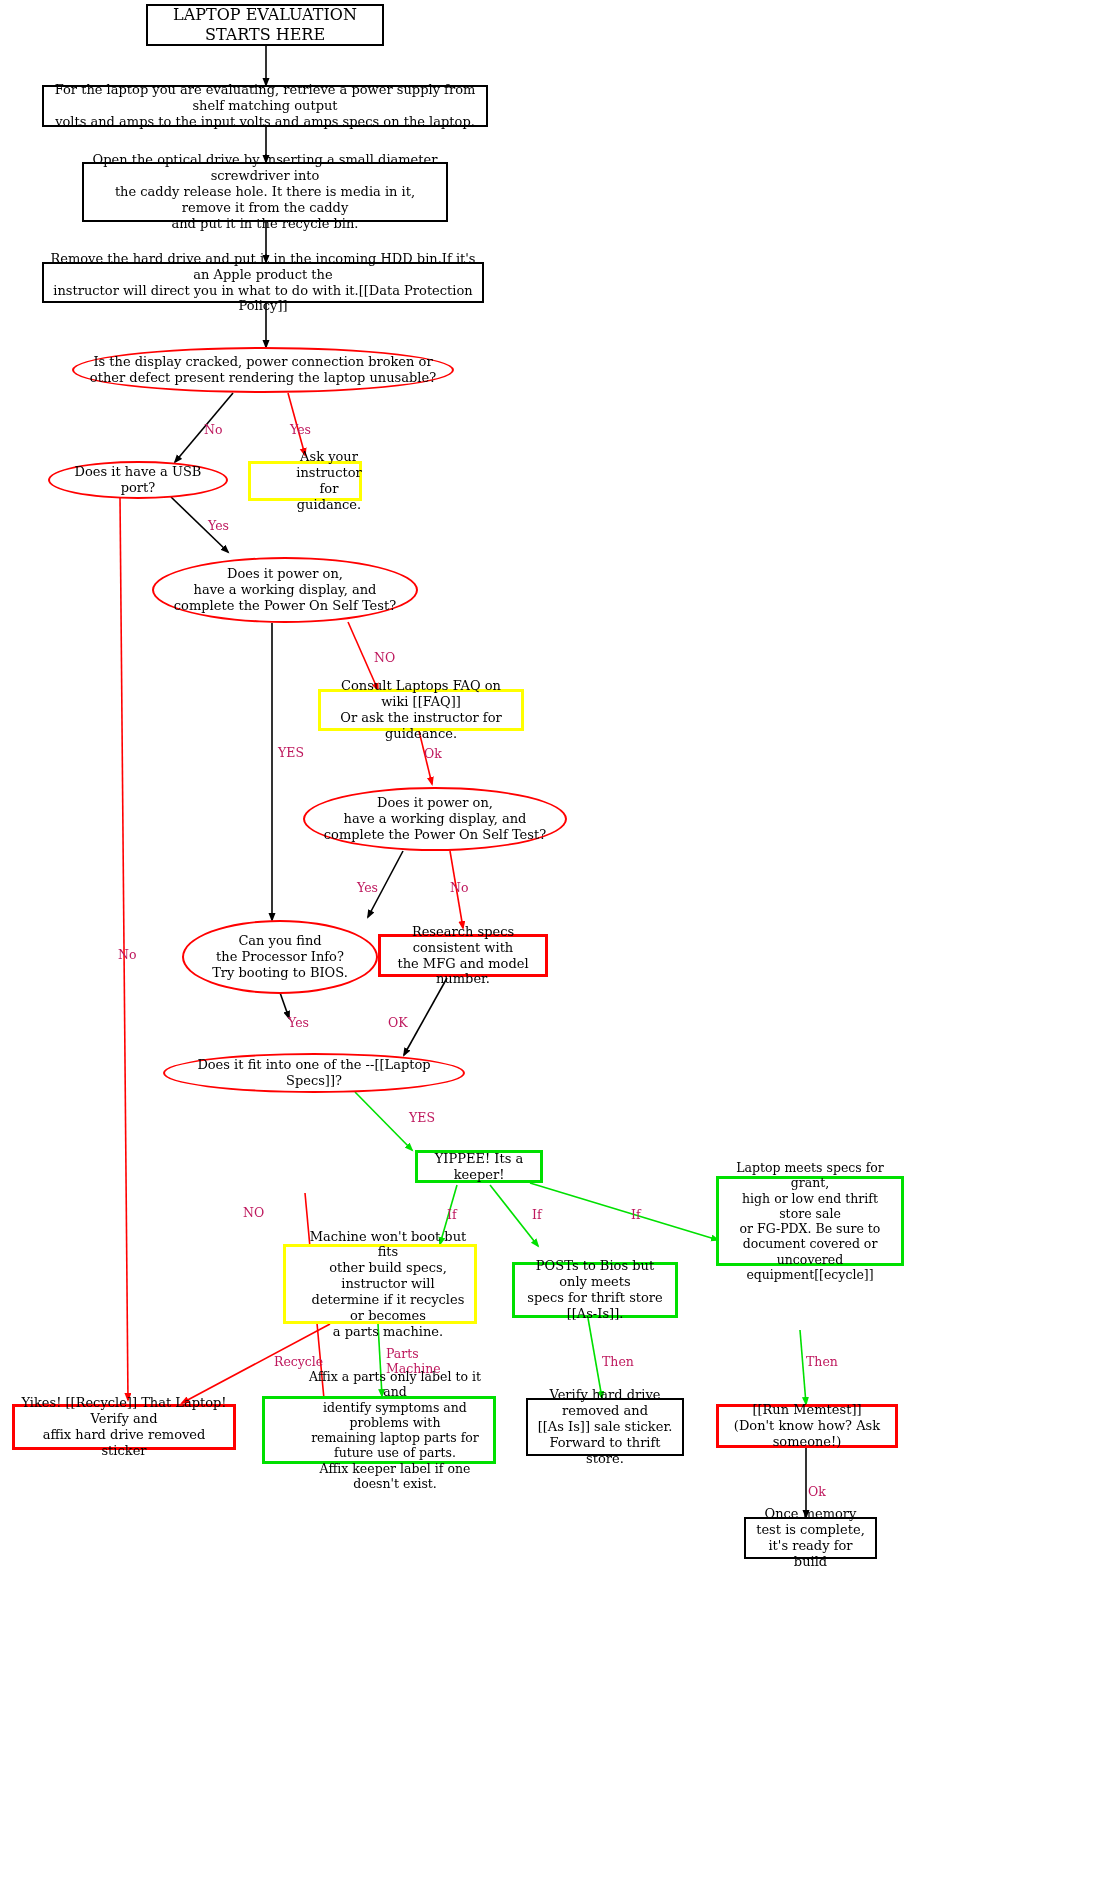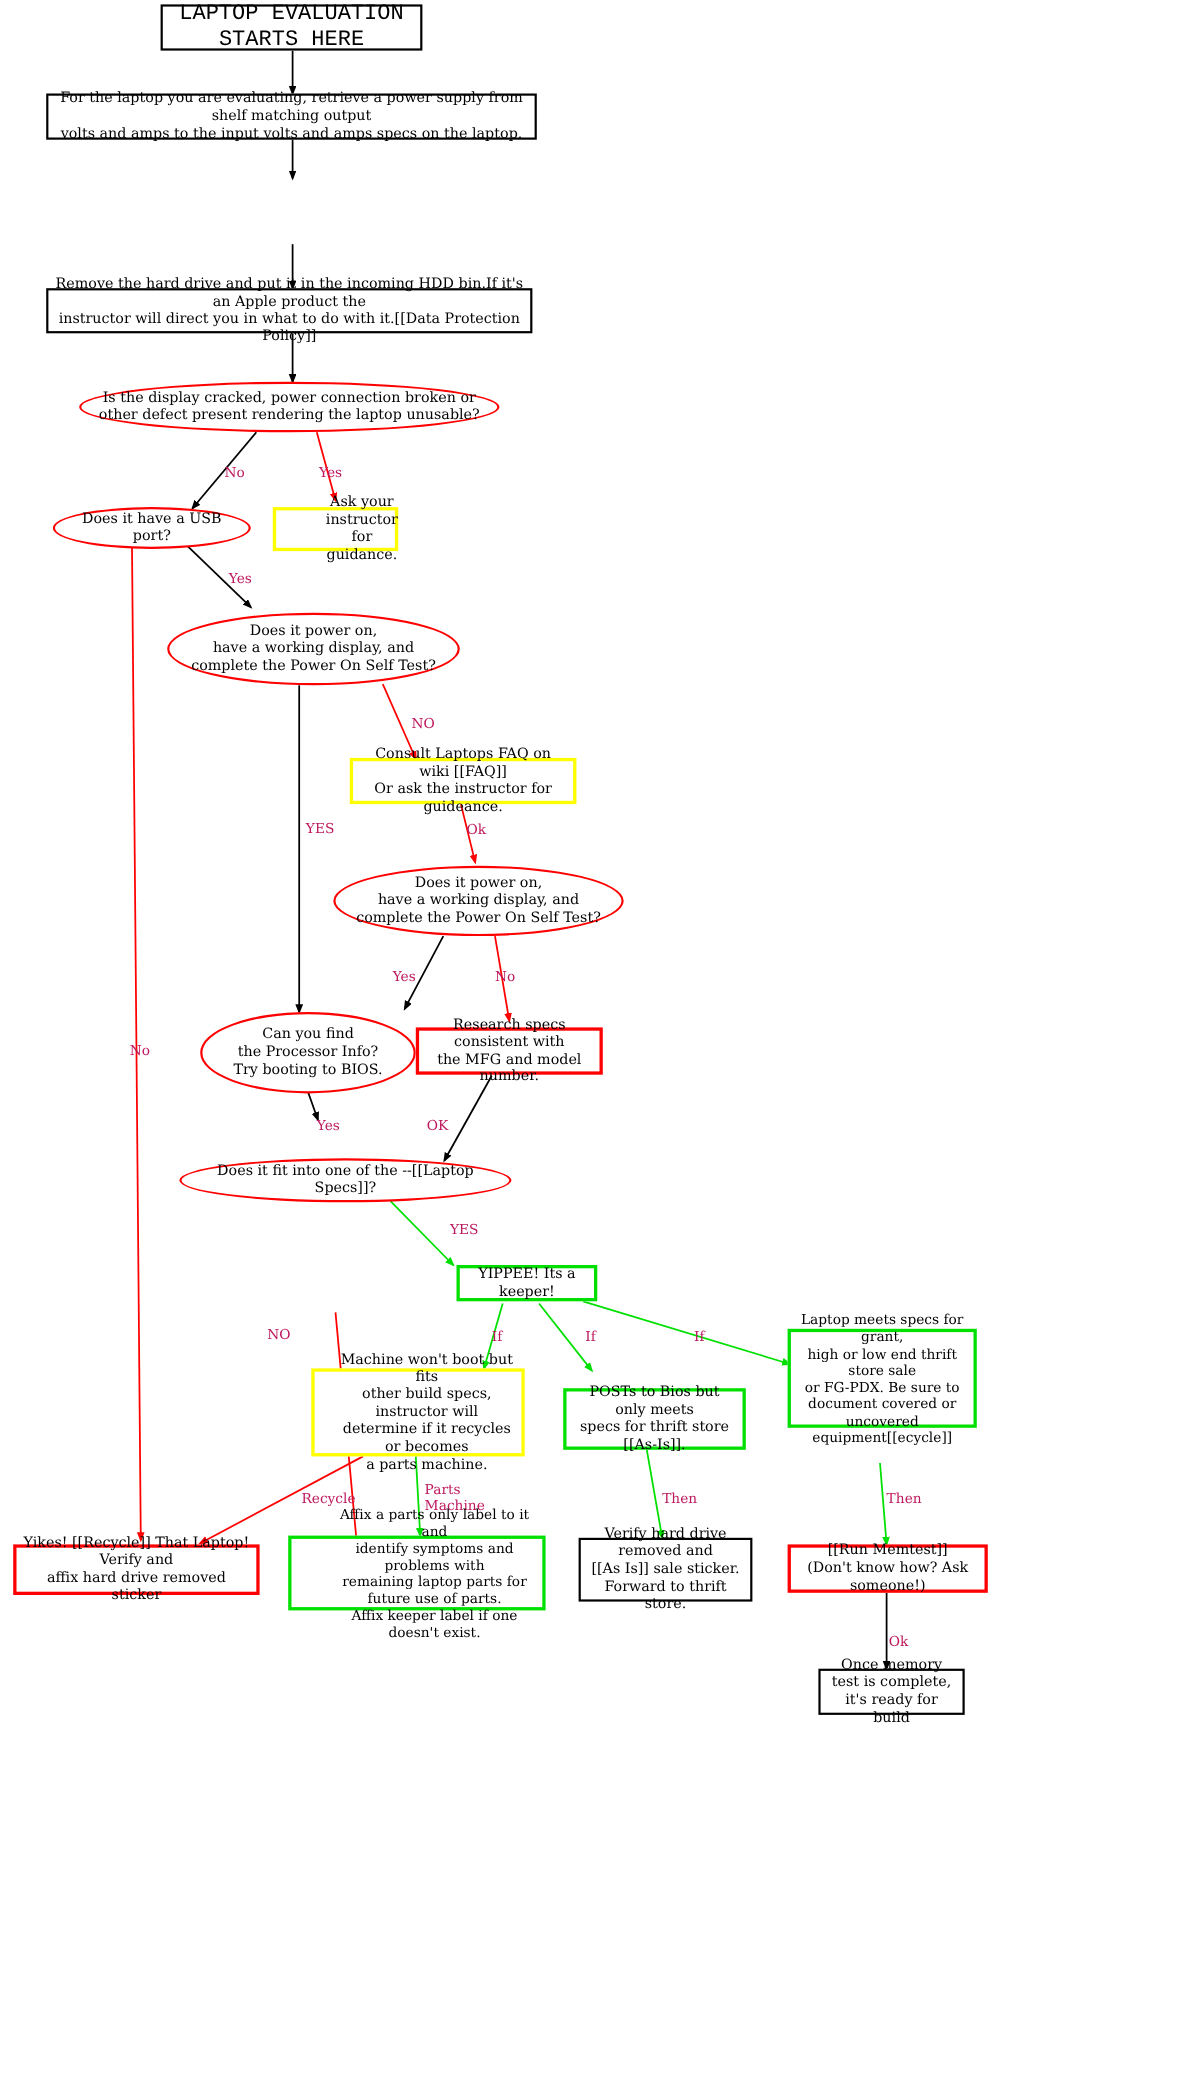--- a/index.html
+++ b/index.html
@@ -10,21 +10,21 @@
   .boxnode{border:2px solid #000;}
   .boxnode.red{border-color:#ff0000;border-width:3px;}
   .boxnode.yellow{border-color:#ffff00;border-width:3px;}
   .boxnode.green{border-color:#00e000;border-width:3px;}
   .boxnode.black{border-color:#000000;border-width:2px;}
   .ellnode{border:2px solid #ff0000;border-radius:50%;}
   .label{position:absolute;background:transparent;white-space:nowrap;}
   .ntext{line-height:1.22;padding:2px 6px;}
   .fs13{font-size:13px;}
   .fs12{font-size:12.5px;}
-  .fs14{font-size:20px;font-family:Liberation Mono, monospace;}
+  .fs14{font-size:16px;}
   .elabel{font-size:12.5px;color:#be185d;}
 </style>
 </head>
 <body>
 
 <div id="stage">
 
   <svg id="wires" viewBox="0 0 1093 1896">
     <defs>
       <marker id="ahb" markerWidth="10" markerHeight="10" refX="7" refY="3.5" orient="auto" markerUnits="userSpaceOnUse">
@@ -80,20 +80,25 @@
 
   <div class="node boxnode black" style="left:146px;top:4px;width:238px;height:42px;">
     <div class="ntext fs14">LAPTOP EVALUATION STARTS HERE</div>
   </div>
 
   <div class="node boxnode black" style="left:42px;top:85px;width:446px;height:42px;">
     <div class="ntext fs13" style="white-space:pre-line;">For the laptop you are evaluating, retrieve a power supply from shelf matching output
 volts and amps to the  input volts and amps specs on the laptop.</div>
   </div>
 
+  <div class="node boxnode black" style="left:82px;top:162px;width:366px;height:60px;">
+    <div class="ntext fs13" style="white-space:pre-line;">Open the optical drive by inserting a small diameter screwdriver into
+the caddy release hole. It there is media in it, remove it from the caddy
+and put it in the recycle bin.</div>
+  </div>
 
   <div class="node boxnode black" style="left:42px;top:262px;width:442px;height:41px;">
     <div class="ntext fs13" style="white-space:pre-line;">Remove the hard drive and put it in the incoming HDD bin.If it's an Apple product the
 instructor will direct you in what to do with it.[[Data Protection Policy]]</div>
   </div>
 
   <div class="node ellnode" style="left:72px;top:347px;width:382px;height:46px;">
     <div class="ntext fs13" style="white-space:pre-line;">Is the display cracked, power connection broken or
 other defect present rendering the laptop unusable?</div>
   </div>
@@ -168,21 +173,21 @@
   <div class="label elabel" style="left:274px;top:1354px;">Recycle</div>
   <div class="label elabel" style="left:386px;top:1346px;white-space:pre-line;line-height:1.2;">Parts
 Machine</div>
 
   <div class="node boxnode green" style="left:512px;top:1262px;width:166px;height:56px;">
     <div class="ntext fs13" style="white-space:pre-line;">POSTs to Bios but only meets
 specs for thrift store [[As-Is]].</div>
   </div>
   <div class="label elabel" style="left:602px;top:1354px;">Then</div>
 
-  <div class="node boxnode green" style="left:716px;top:1208px;width:172px;height:90px;">
+  <div class="node boxnode green" style="left:716px;top:1176px;width:188px;height:90px;">
     <div class="ntext fs12" style="white-space:pre-line;">Laptop meets specs for grant,
 high or low end thrift store sale
 or FG-PDX. Be sure to
 document covered or uncovered
 equipment[[ecycle]]</div>
   </div>
   <div class="label elabel" style="left:806px;top:1354px;">Then</div>
 
   <div class="node boxnode red" style="left:12px;top:1404px;width:224px;height:46px;">
     <div class="ntext fs13" style="white-space:pre-line;">Yikes! [[Recycle]] That Laptop! Verify and

